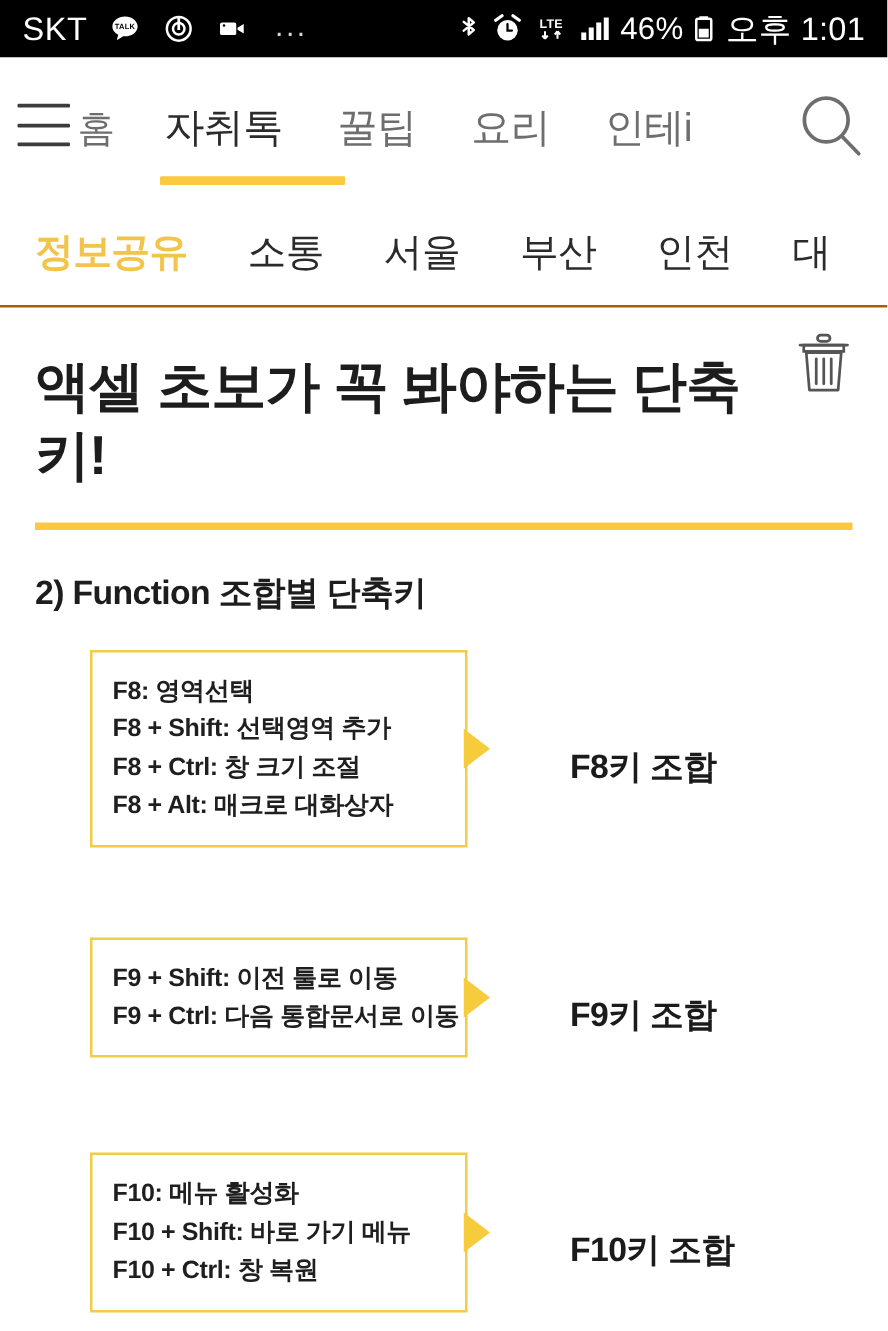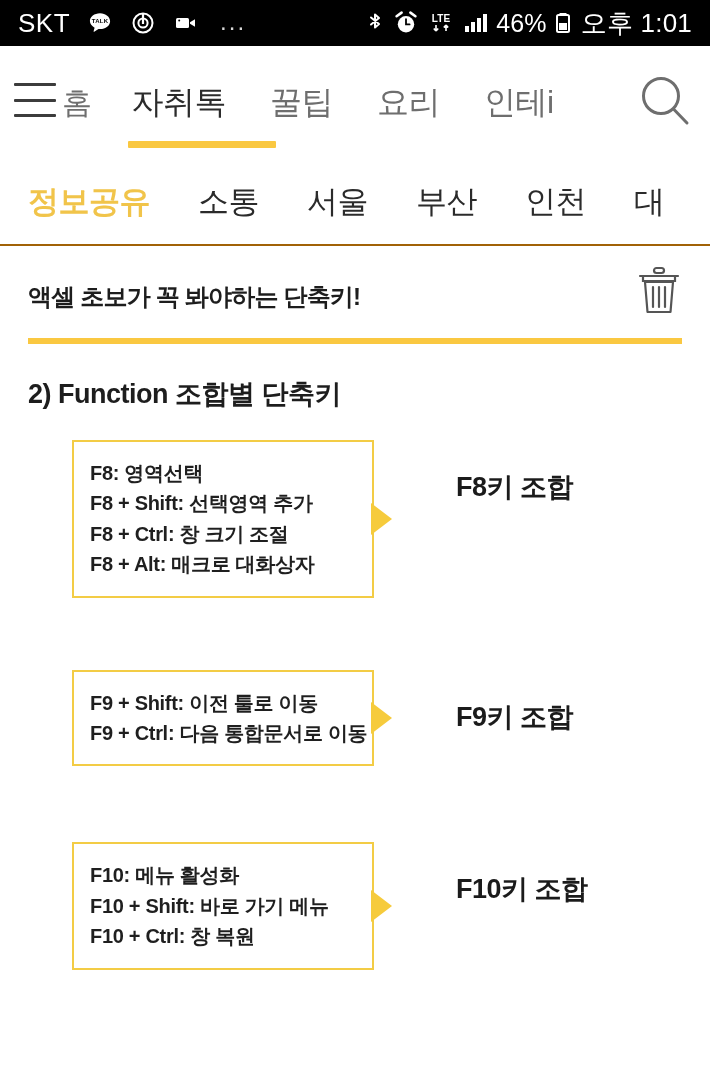--- a/index.html
+++ b/index.html
@@ -95,21 +95,21 @@
     padding: 36px 24px 0 28px;
   }
   .trash-btn {
     position: absolute;
     right: 22px;
     top: 16px;
     width: 58px; height: 58px;
     display: flex; align-items: center; justify-content: center;
   }
   .article-title {
-    font-size: 24px;
+    font-size: 44px;
     font-weight: 700;
     color: #1d1d1d;
     letter-spacing: -0.8px;
     line-height: 1.25;
     padding-right: 90px;
   }
   .title-rule {
     margin: 26px 28px 0 28px;
     height: 6px;
     background: #fac841;
@@ -123,21 +123,21 @@
     font-weight: 700;
     color: #1d1d1d;
     letter-spacing: -0.5px;
     margin-top: 32px;
     margin-bottom: 10px;
   }
 
   .shortcut-block {
     position: relative;
     display: flex;
-    align-items: flex-start;
+    align-items: center;
     margin-top: 28px;
   }
   .shortcut-block.b2 { margin-top: 72px; }
   .shortcut-block.b3 { margin-top: 76px; }
 
   .shortcut-box {
     position: relative;
     border: 2px solid #f3cc45;
     background: #ffffff;
     padding: 16px 18px 16px 16px;

